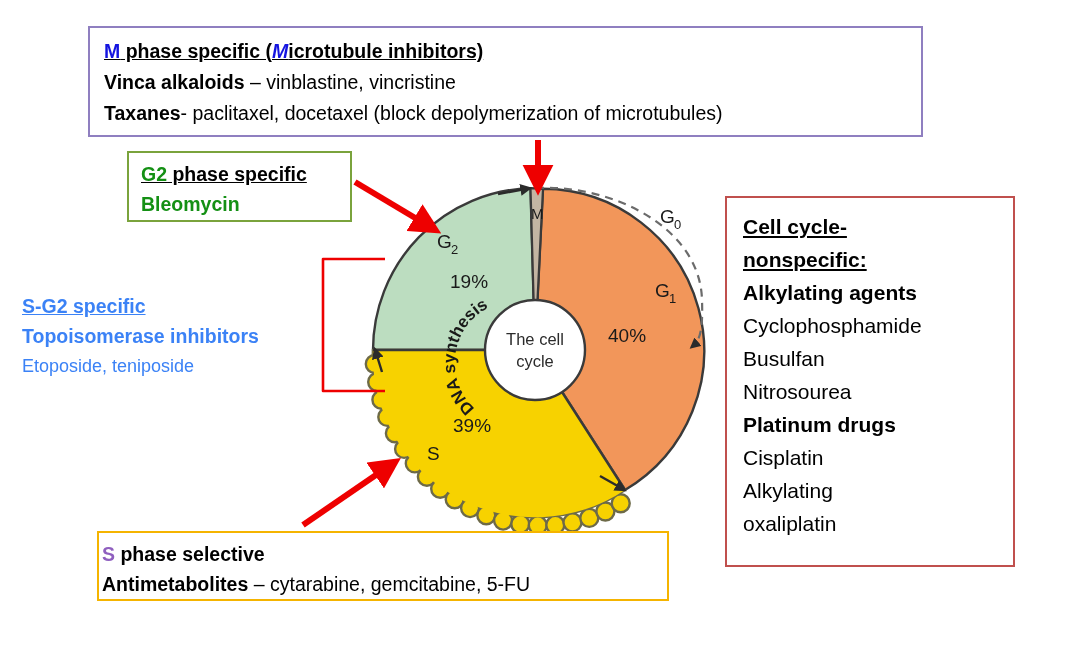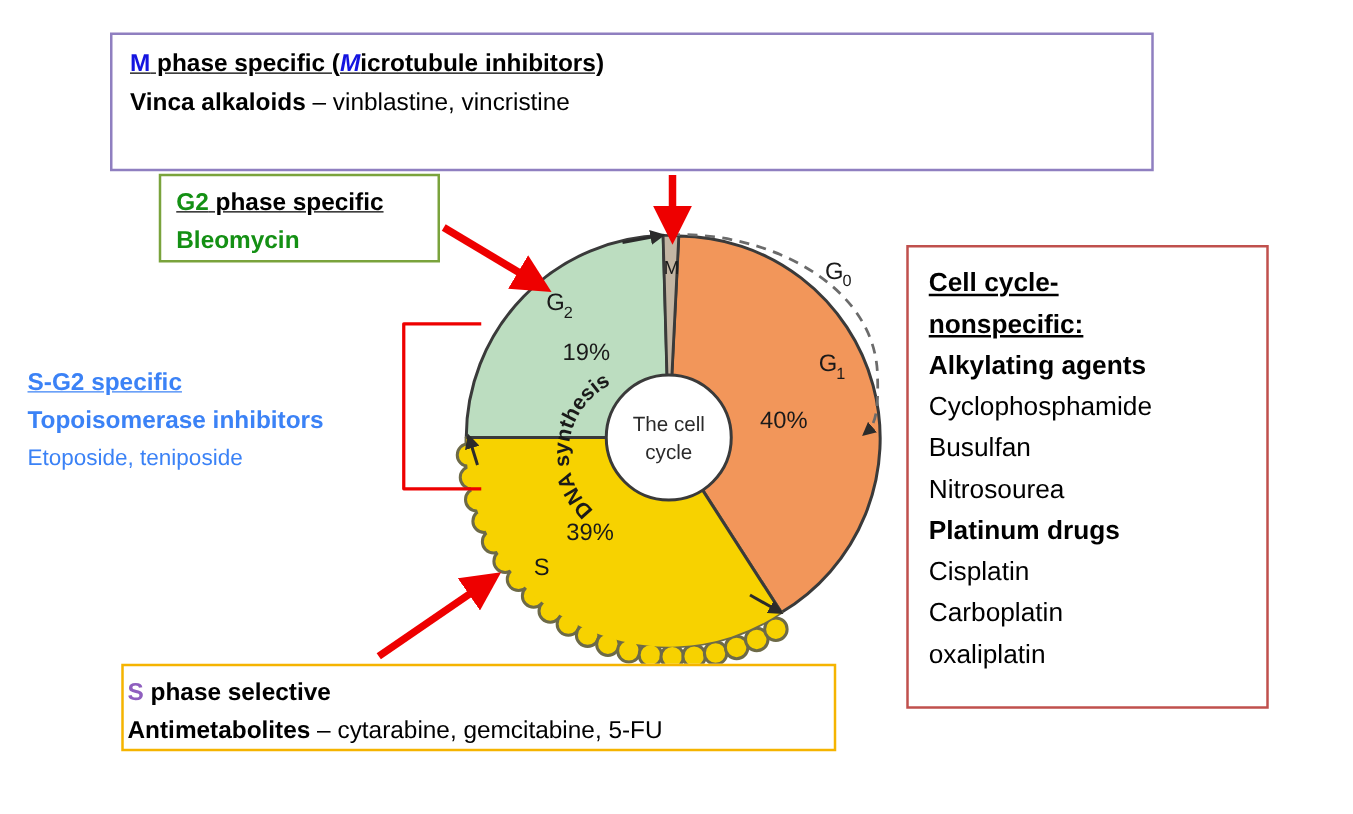--- a/index.html
+++ b/index.html
@@ -13,21 +13,21 @@
     left:88px;top:26px;width:835px;height:111px;
     border:2px solid #8f7fc0;padding:8px 24px 0 14px;
   }
   #box-m .ln{font-size:19.5px;line-height:31px;color:#000;white-space:nowrap;}
   .u{text-decoration:underline;}
   .b{font-weight:bold;}
   .blue{color:#1414e0;}
   .ital{font-style:italic;}
   
   #box-g2{
-    left:127px;top:139px;width:225px;height:71px;
+    left:127px;top:151px;width:225px;height:71px;
     border:2px solid #7aa33c;padding:6px 0 0 12px;
   }
   #box-g2 .ln{font-size:19.5px;line-height:30px;white-space:nowrap;}
   .green{color:#149014;}
   
   #blk-sg2{position:absolute;left:22px;top:291px;width:310px;}
   #blk-sg2 .ln{font-size:19.5px;line-height:30px;color:#3b82f6;white-space:nowrap;}
   #blk-sg2 .small{font-size:18px;font-weight:normal;}
   
   #box-s{
@@ -144,20 +144,23 @@
   <path d="M385,259 L323,259 L323,391 L385,391" fill="none" stroke="#ee0000" stroke-width="2.6" stroke-linejoin="round"></path>
 </svg>
 
 <div class="box" id="box-m">
   <div class="ln">
     <span class="u b"><span class="blue">M</span><span> phase specific (</span><span class="blue ital">M</span><span>icrotubule inhibitors)</span></span>
   </div>
   <div class="ln">
     <span class="b">Vinca alkaloids</span><span> – vinblastine, vincristine</span>
   </div>
+  <div class="ln">
+    <span class="b">Taxanes</span><span>- paclitaxel, docetaxel (block depolymerization of microtubules)</span>
+  </div>
 </div>
 
 <div class="box" id="box-g2">
   <div class="ln u b">
     <span class="green">G2</span><span> phase specific</span>
   </div>
   <div class="ln b green">Bleomycin</div>
 </div>
 
 <div id="blk-sg2">
@@ -177,15 +180,15 @@
 
 <div class="box" id="box-ns">
   <div class="ln u b">Cell cycle-</div>
   <div class="ln u b">nonspecific:</div>
   <div class="ln red">Alkylating agents</div>
   <div class="ln">Cyclophosphamide</div>
   <div class="ln">Busulfan</div>
   <div class="ln">Nitrosourea</div>
   <div class="ln red">Platinum drugs</div>
   <div class="ln">Cisplatin</div>
-  <div class="ln">Carboplatin</div>
+  <div class="ln">Alkylating</div>
   <div class="ln">oxaliplatin</div>
 </div>
 
 </body></html>

